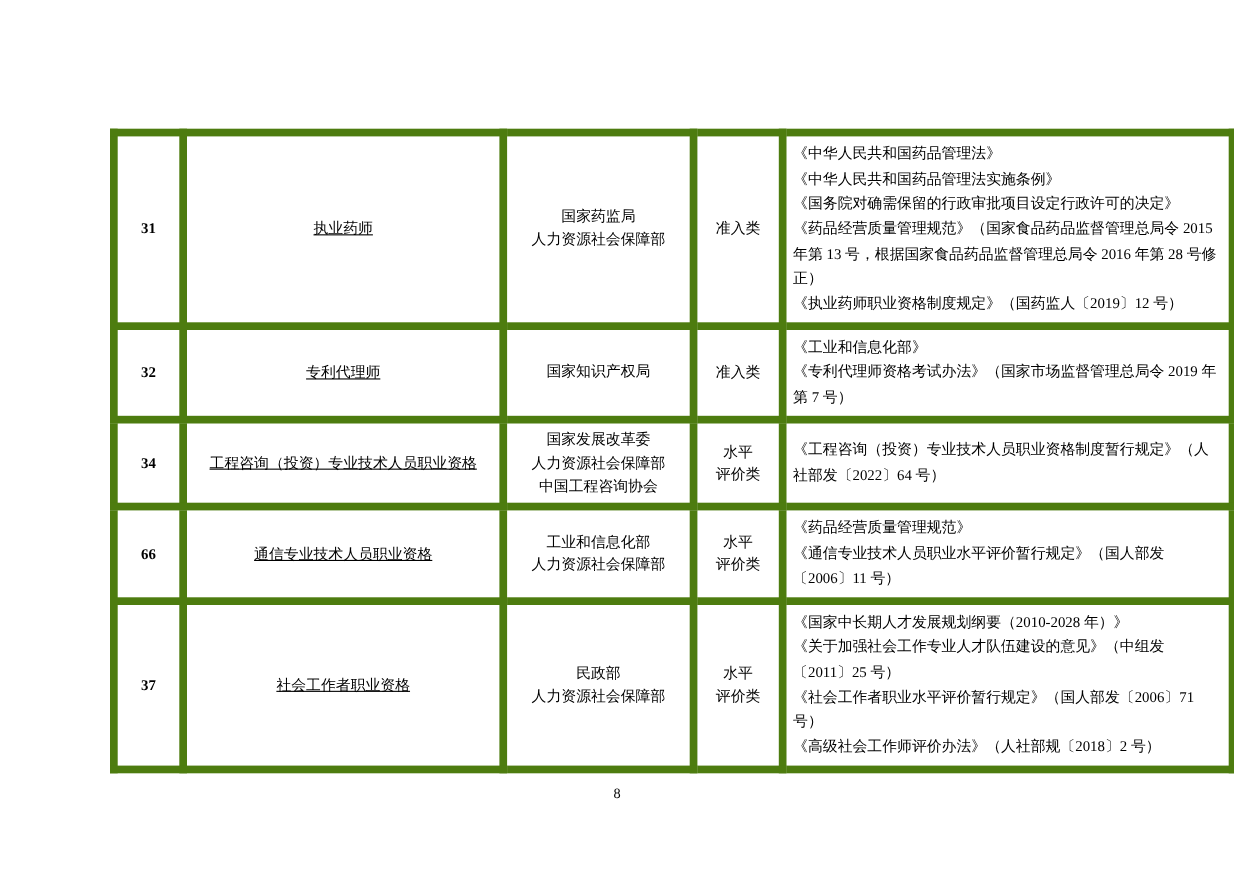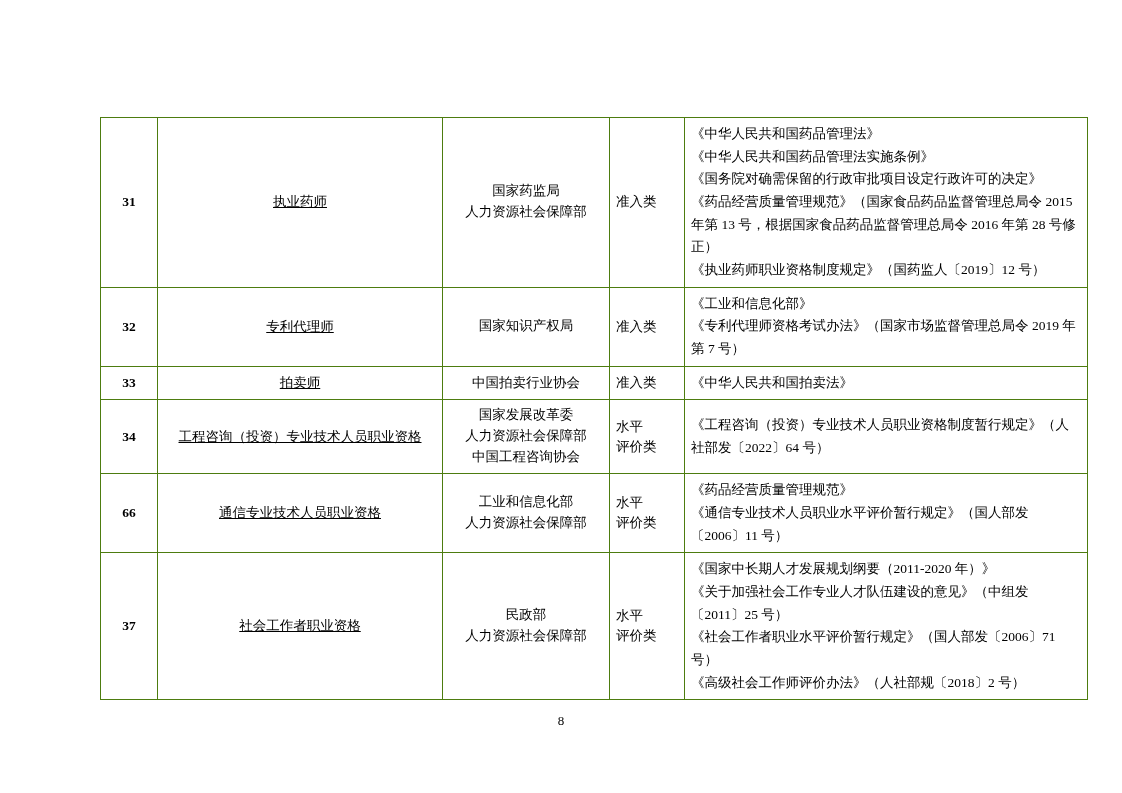--- a/index.html
+++ b/index.html
@@ -25,21 +25,21 @@
   }
   .doc-table {
     position: absolute;
     left: 100px;
     top: 117px;
     width: 922px;
     border-collapse: collapse;
     table-layout: fixed;
   }
   .doc-table td {
-    border: 1px solid #4d7c0f;
+    border: 7px solid #4d7c0f;
     vertical-align: middle;
     padding: 5px 6px;
     font-size: 13.5px;
     line-height: 1.62;
   }
   td.c-num {
     width: 44px;
     text-align: center;
     font-weight: bold;
   }
@@ -48,20 +48,21 @@
     text-align: center;
     text-decoration: underline;
   }
   td.c-org {
     width: 154px;
     text-align: center;
     line-height: 1.55;
   }
   td.c-type {
     width: 62px;
+    text-align: center;
     line-height: 1.5;
   }
   td.c-basis {
     width: 390px;
     text-align: left;
     line-height: 1.68;
   }
   .org-line, .type-line, .basis-line {
     display: block;
     white-space: nowrap;
@@ -114,33 +115,20 @@
         </td>
         <td class="c-type">
           <span class="type-line">准入类</span>
         </td>
         <td class="c-basis">
           <span class="basis-line">《工业和信息化部》</span>
           <span class="basis-line">《专利代理师资格考试办法》（国家市场监督管理总局令 2019 年第 7 号）</span>
         </td>
       </tr>
 
-      <tr>
-        <td class="c-num">33</td>
-        <td class="c-name">拍卖师</td>
-        <td class="c-org">
-          <span class="org-line">中国拍卖行业协会</span>
-        </td>
-        <td class="c-type">
-          <span class="type-line">准入类</span>
-        </td>
-        <td class="c-basis">
-          <span class="basis-line">《中华人民共和国拍卖法》</span>
-        </td>
-      </tr>
 
       <tr>
         <td class="c-num">34</td>
         <td class="c-name">工程咨询（投资）专业技术人员职业资格</td>
         <td class="c-org">
           <span class="org-line">国家发展改革委</span>
           <span class="org-line">人力资源社会保障部</span>
           <span class="org-line">中国工程咨询协会</span>
         </td>
         <td class="c-type">
@@ -175,21 +163,21 @@
         <td class="c-name">社会工作者职业资格</td>
         <td class="c-org">
           <span class="org-line">民政部</span>
           <span class="org-line">人力资源社会保障部</span>
         </td>
         <td class="c-type">
           <span class="type-line">水平</span>
           <span class="type-line">评价类</span>
         </td>
         <td class="c-basis">
-          <span class="basis-line">《国家中长期人才发展规划纲要（2011-2020 年）》</span>
+          <span class="basis-line">《国家中长期人才发展规划纲要（2010-2028 年）》</span>
           <span class="basis-line">《关于加强社会工作专业人才队伍建设的意见》（中组发〔2011〕25 号）</span>
           <span class="basis-line">《社会工作者职业水平评价暂行规定》（国人部发〔2006〕71 号）</span>
           <span class="basis-line">《高级社会工作师评价办法》（人社部规〔2018〕2 号）</span>
         </td>
       </tr>
 
     </tbody>
   </table>
 
   <div class="page-number">8</div>

